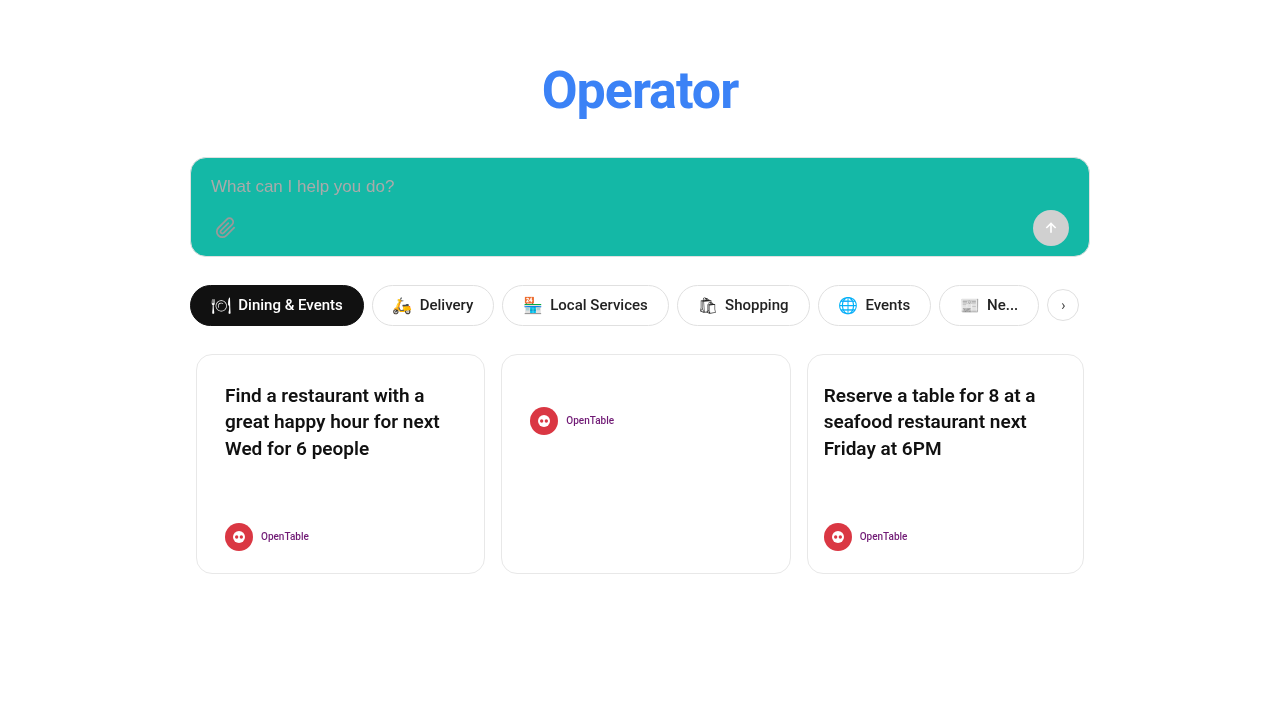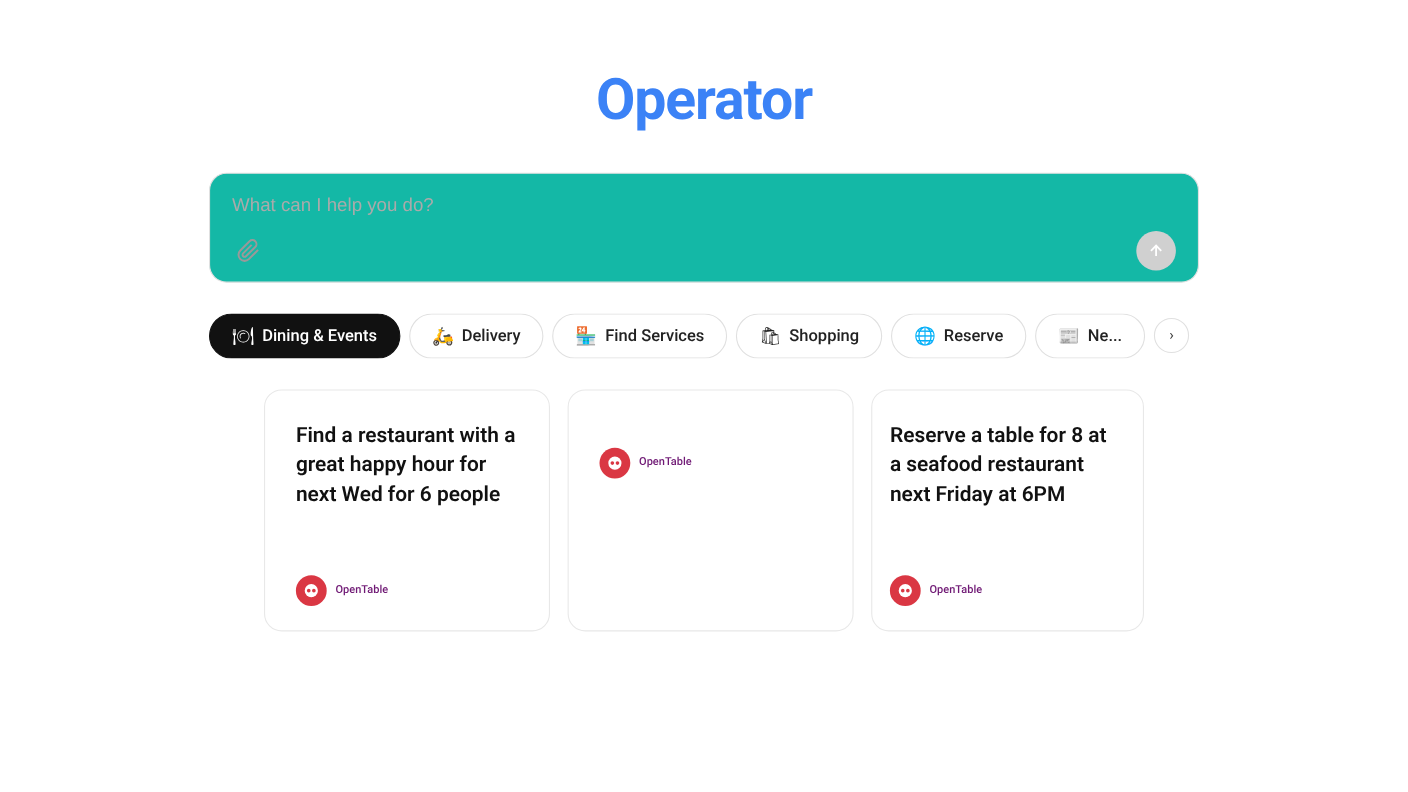--- a/index.html
+++ b/index.html
@@ -133,21 +133,21 @@
       justify-content: center;
       cursor: pointer;
       font-size: 14px;
       color: #444;
       flex-shrink: 0;
     }
 
     .cards-container {
       display: flex;
       gap: 0;
-      width: 800px;
+      width: 888px;
     }
 
     .suggestion-card {
       flex: 1;
       border: 1.5px solid #e8e8e8;
       border-radius: 16px;
       padding: 28px 28px 22px 28px;
       margin: 0 8px;
       display: flex;
       flex-direction: column;
@@ -229,29 +229,29 @@
 <div class="category-pill active">
       <span class="cat-icon">🍽</span>
       <span>Dining &amp; Events</span>
     </div>
     <div class="category-pill">
       <span class="cat-icon">🛵</span>
       <span>Delivery</span>
     </div>
     <div class="category-pill">
       <span class="cat-icon">🏪</span>
-      <span>Find Services</span>
+      <span>Local Services</span>
     </div>
     <div class="category-pill">
       <span class="cat-icon">🛍</span>
       <span>Shopping</span>
     </div>
     <div class="category-pill">
       <span class="cat-icon">🌐</span>
-      <span>Reserve</span>
+      <span>Events</span>
     </div>
     <div class="category-pill">
       <span class="cat-icon">📰</span>
       <span>Ne...</span>
     </div>
     <div class="scroll-arrow">
       <span>›</span>
     </div>
   </div>
 

